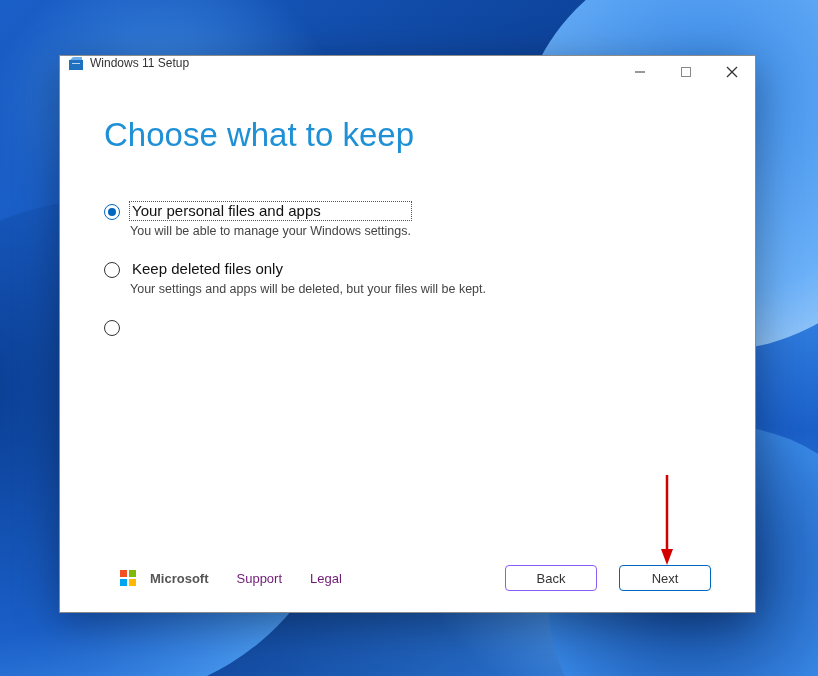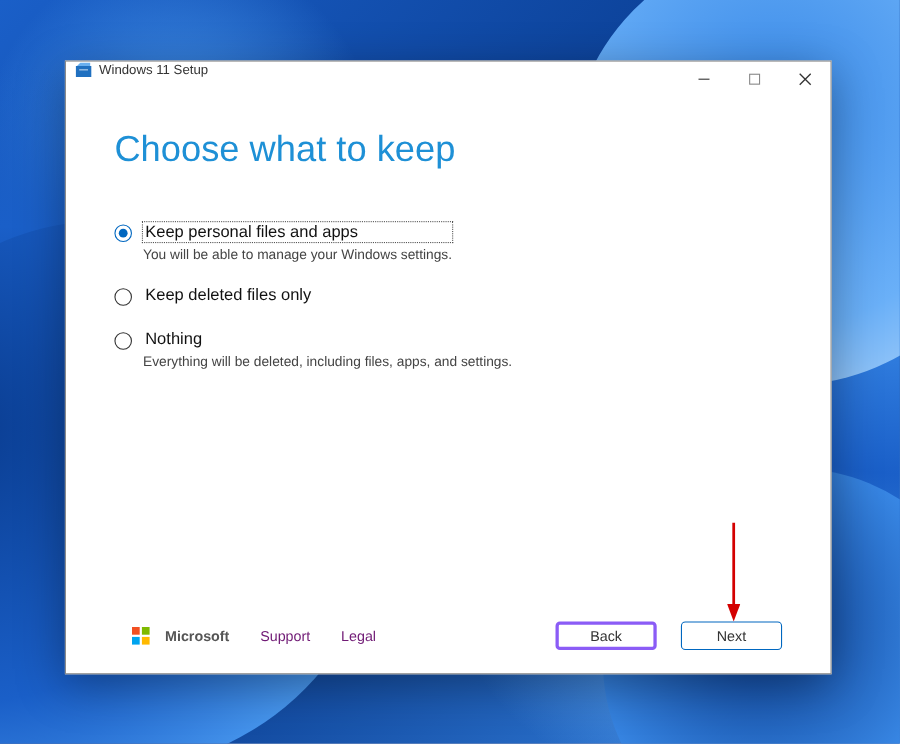--- a/index.html
+++ b/index.html
@@ -107,21 +107,21 @@
     .footer-link { font-size: 13px; color: #701a75; margin-right: 18px; }
     .footer-spacer { flex: 1; }
     .nav-btn {
       width: 92px; height: 26px;
       font-size: 13px;
       border-radius: 4px;
       display: flex; align-items: center; justify-content: center;
       margin-left: 12px;
     }
     .btn-back {
-      border: 3px solid #8b5cf6; background: #fff; color: #333;
+      border: 1px solid #8b5cf6; background: #fff; color: #333;
     }
     .btn-next {
       border: 1.5px solid #0067c0; background: #fff; color: #333;
     }
 
     .arrow {
       position: absolute;
       left: 661px; top: 475px;
       width: 12px; height: 90px;
       pointer-events: none;
@@ -167,36 +167,33 @@
     </div>
   </div>
 
   <div class="content">
     <div class="heading">Choose what to keep</div>
 
     <div class="options">
       <div class="option">
         <div class="radio selected"></div>
         <div class="option-text">
-          <span class="option-label focused">Keep personal files and apps</span>
+          <span class="option-label focused">Your personal files and apps</span>
           <span class="option-desc">You will be able to manage your Windows settings.</span>
         </div>
       </div>
       <div class="option">
         <div class="radio"></div>
         <div class="option-text">
           <span class="option-label">Keep deleted files only</span>
+          <span class="option-desc">Your settings and apps will be deleted, but your files will be kept.</span>
         </div>
       </div>
       <div class="option">
         <div class="radio"></div>
-        <div class="option-text">
-          <span class="option-label">Nothing</span>
-          <span class="option-desc">Everything will be deleted, including files, apps, and settings.</span>
-        </div>
       </div>
     </div>
   </div>
 
   <div class="footer">
     <div class="ms-logo">
       <span></span>
         <span></span>
         <span></span>
         <span></span>

